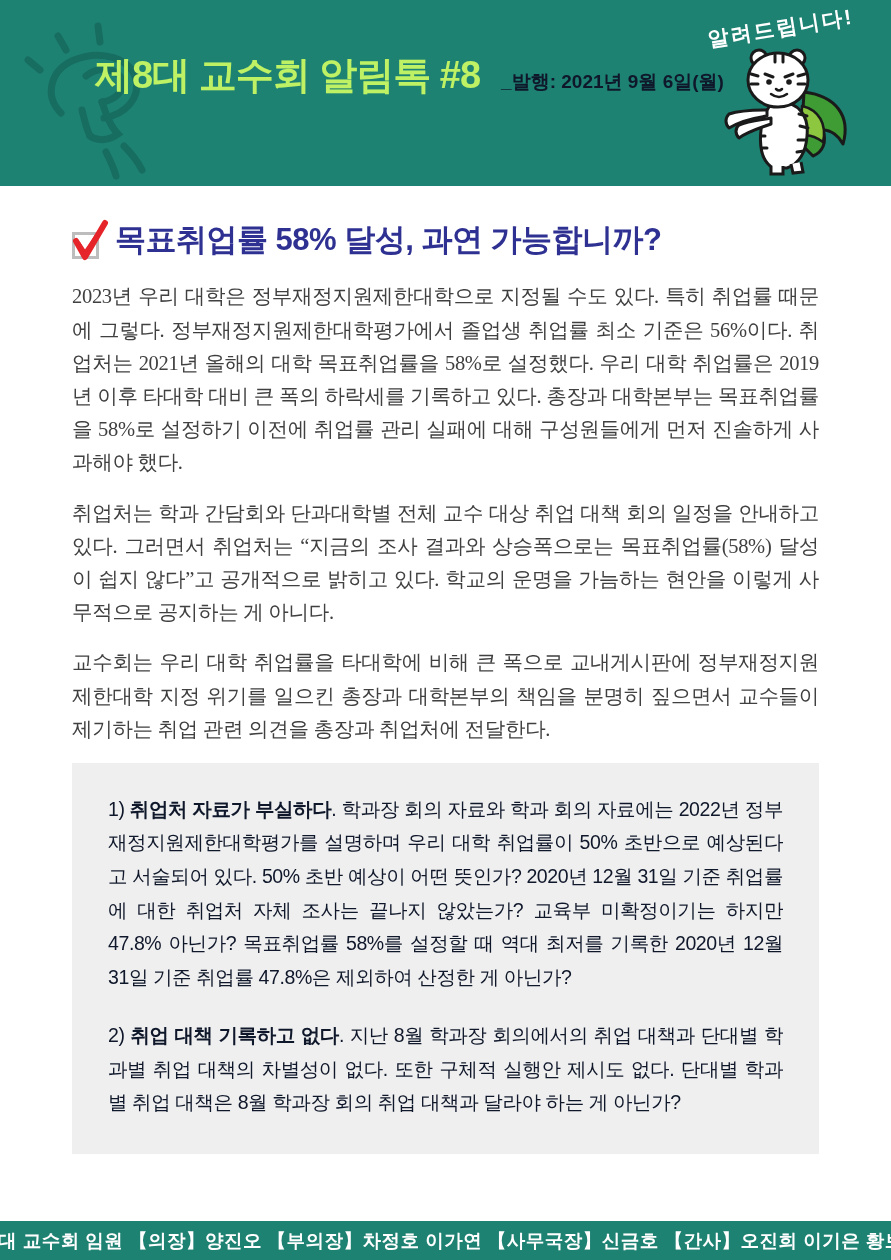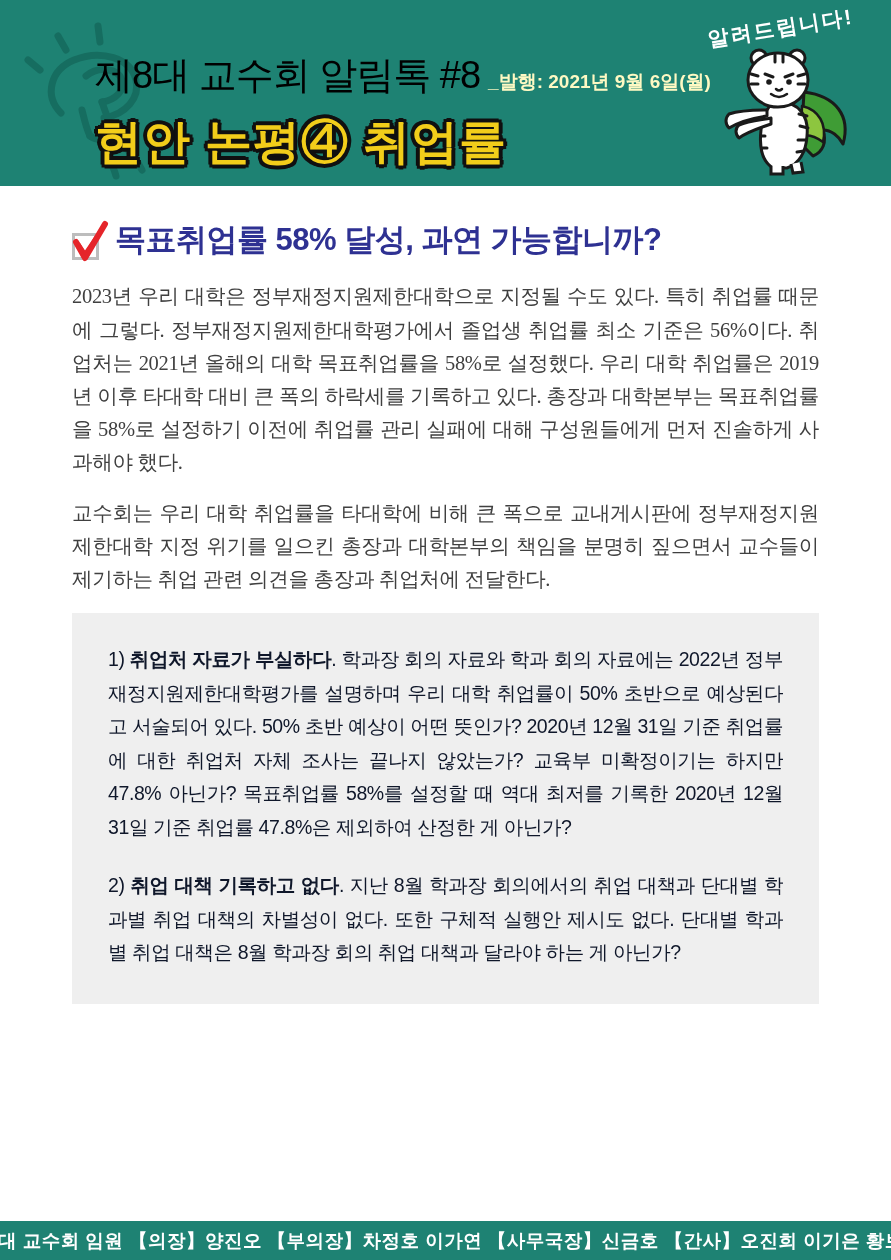--- a/index.html
+++ b/index.html
@@ -32,30 +32,30 @@
     position: absolute;
     left: 95px;
     top: 50px;
   }
   .header-title-row {
     display: flex;
     align-items: baseline;
     white-space: nowrap;
   }
   .header-title {
-    color: #000000;
+    color: #bef264;
     font-size: 38px;
-    font-weight: 400;
+    font-weight: 700;
     letter-spacing: -1px;
   }
   .header-issue {
-    color: #fef9c3;
+    color: #0f172a;
     font-size: 19px;
     font-weight: 600;
-    margin-left: 8px;
+    margin-left: 21px;
   }
   .header-subtitle {
     margin-top: 10px;
     font-size: 47px;
     font-weight: 800;
     letter-spacing: 1px;
     color: #f2cd1a;
     text-shadow:
       -3px -3px 0 #101010,  3px -3px 0 #101010,
       -3px  3px 0 #101010,  3px  3px 0 #101010,
@@ -80,21 +80,21 @@
     font-family: "Liberation Sans", sans-serif;
   }
 
   
   .main {
     position: relative;
     padding: 34px 72px 0 72px;
   }
   .section-head {
     display: flex;
-    align-items: flex-end;
+    align-items: center;
     gap: 16px;
     margin-bottom: 20px;
   }
   .checkbox {
     position: relative;
     margin-top: 10px;
     width: 27px;
     height: 27px;
     border: 3px solid #bdbdbd;
     flex: 0 0 auto;
@@ -181,21 +181,20 @@
         <path d="M118 128 C126 136 132 144 136 152" fill="none"></path>
         <path d="M100 134 C104 142 108 150 110 158" fill="none"></path>
       </g>
     </svg>
 
     <div class="header-text">
       <div class="header-title-row">
         <span class="header-title">제8대 교수회 알림톡 #8</span>
         <span class="header-issue">_발행: 2021년 9월 6일(월)</span>
       </div>
-      <div class="header-subtitle">현안 논평④ 취업률</div>
     </div>
 
     <div class="mascot-wrap">
       <span class="mascot-speech">알려드립니다!</span>
       <svg width="160" height="132" viewBox="0 0 160 132">
 
         <path d="M103 48 C135 52 150 72 142 100 C138 92 130 86 122 86 C126 98 122 108 112 112 L100 100 Z" fill="#3f9c35" stroke="#1a1a1a" stroke-width="3" stroke-linejoin="round"></path>
         <path d="M101 62 C118 66 126 80 122 98 C114 92 106 90 100 92 Z" fill="#8dc63f" stroke="#1a1a1a" stroke-width="2.5" stroke-linejoin="round"></path>
 
         <path d="M78 58 C98 58 108 72 106 92 C105 108 98 120 86 124 L72 124 C62 118 58 104 60 86 C62 70 68 58 78 58 Z" fill="#ffffff" stroke="#1a1a1a" stroke-width="3"></path>
@@ -248,20 +247,21 @@
         <svg width="40" height="44" viewBox="0 0 40 44">
           <path d="M4 22 L13 38 L33 4" fill="none" stroke="#e5252a" stroke-width="6" stroke-linecap="round" stroke-linejoin="round"></path>
           <path d="M7 24 L13 33 L30 8" fill="none" stroke="#e5252a" stroke-width="3" stroke-linecap="round" stroke-linejoin="round"></path>
         </svg>
       </span>
       <h2 class="section-title">목표취업률 58% 달성, 과연 가능합니까?</h2>
     </div>
 
     <div class="paragraphs">
       <p>2023년 우리 대학은 정부재정지원제한대학으로 지정될 수도 있다. 특히 취업률 때문에 그렇다. 정부재정지원제한대학평가에서 졸업생 취업률 최소 기준은 56%이다. 취업처는 2021년 올해의 대학 목표취업률을 58%로 설정했다. 우리 대학 취업률은 2019년 이후 타대학 대비 큰 폭의 하락세를 기록하고 있다. 총장과 대학본부는 목표취업률을 58%로 설정하기 이전에 취업률 관리 실패에 대해 구성원들에게 먼저 진솔하게 사과해야 했다.</p>
+      <p>취업처는 학과 간담회와 단과대학별 전체 교수 대상 취업 대책 회의 일정을 안내하고 있다. 그러면서 취업처는 “지금의 조사 결과와 상승폭으로는 목표취업률(58%) 달성이 쉽지 않다”고 공개적으로 밝히고 있다. 학교의 운명을 가늠하는 현안을 이렇게 사무적으로 공지하는 게 아니다.</p>
       <p>교수회는 우리 대학 취업률을 타대학에 비해 큰 폭으로 교내게시판에 정부재정지원제한대학 지정 위기를 일으킨 총장과 대학본부의 책임을 분명히 짚으면서 교수들이 제기하는 취업 관련 의견을 총장과 취업처에 전달한다.</p>
     </div>
 
     <div class="issue-box">
       <p class="item"><span>1) </span><strong>취업처 자료가 부실하다</strong><span>. 학과장 회의 자료와 학과 회의 자료에는 2022년 정부재정지원제한대학평가를 설명하며 우리 대학 취업률이 50% 초반으로 예상된다고 서술되어 있다. 50% 초반 예상이 어떤 뜻인가? 2020년 12월 31일 기준 취업률에 대한 취업처 자체 조사는 끝나지 않았는가? 교육부 미확정이기는 하지만 47.8% 아닌가? 목표취업률 58%를 설정할 때 역대 최저를 기록한 2020년 12월 31일 기준 취업률 47.8%은 제외하여 산정한 게 아닌가?</span></p>
       <p class="item"><span>2) </span><strong>취업 대책 기록하고 없다</strong><span>. 지난 8월 학과장 회의에서의 취업 대책과 단대별 학과별 취업 대책의 차별성이 없다. 또한 구체적 실행안 제시도 없다. 단대별 학과별 취업 대책은 8월 학과장 회의 취업 대책과 달라야 하는 게 아닌가?</span></p>
 
     </div>
   </div>
 

